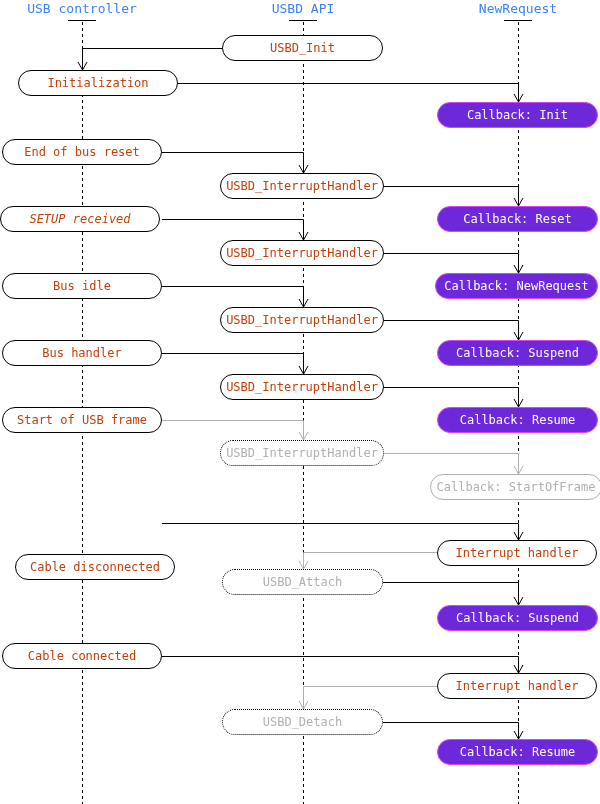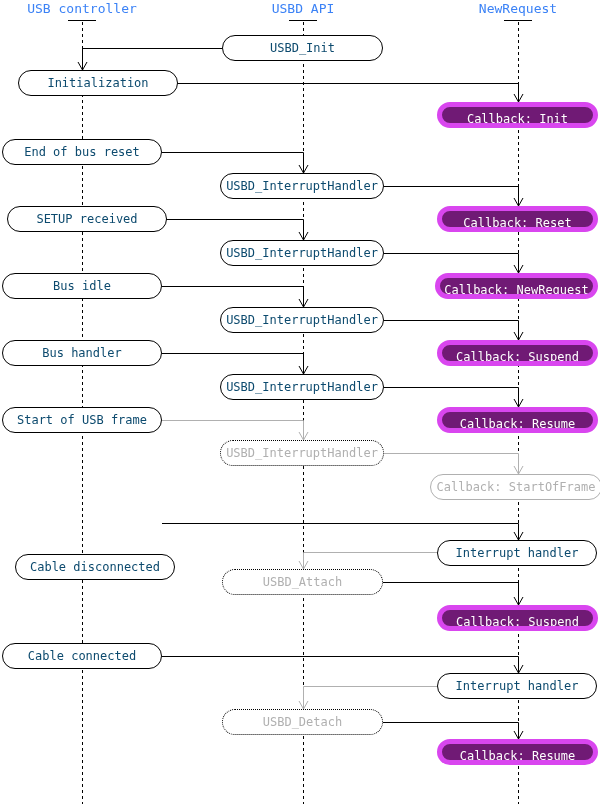--- a/index.html
+++ b/index.html
@@ -25,22 +25,22 @@
     position: absolute;
     box-sizing: border-box;
     height: 26px;
     border-radius: 13px;
     font-size: 12px;
     line-height: 24px;
     text-align: center;
     white-space: pre;
     overflow: hidden;
   }
-  .s-solid { background: #ffffff; border: 1px solid #000000; color: #0c4a6e; }
-  .s-black { background: #701a75; border: 5px solid #d946ef; color: #ffffff; text-decoration: underline; }
+  .s-solid { background: #ffffff; border: 1px solid #000000; color: #c2410c; }
+  .s-black { background: #6d28d9; border: 1px solid #d946ef; color: #ffffff; }
   .s-dotted { background: #ffffff; border: 1px dotted #000000; color: #b0b0b0; }
   .s-gray  { background: #ffffff; border: 1px solid #b0b0b0; color: #b0b0b0; }
 </style>
 </head>
 <body>
 
 <div id="canvas">
   <svg id="wires" width="600" height="804">
       <line x1="82.5" y1="22" x2="82.5" y2="804" stroke="#000000" stroke-width="1" stroke-dasharray="3,3"></line>
       <line x1="68" y1="20.5" x2="96" y2="20.5" stroke="#000000" stroke-width="1"></line>
@@ -87,21 +87,21 @@
     </svg>
   <div class="col-header" id="hdr-0" style="left: 82px;">USB controller</div>
   <div class="col-header" id="hdr-1" style="left: 303px;">USBD API</div>
   <div class="col-header" id="hdr-2" style="left: 518px;">NewRequest</div>
   <div id="nodes">
       <div class="node s-solid" style="left: 222px; top: 35px; width: 161px;">USBD_Init</div>
       <div class="node s-solid" style="left: 18px; top: 70px; width: 160px;">Initialization</div>
       <div class="node s-black" style="left: 437px; top: 102px; width: 161px;">Callback: Init</div>
       <div class="node s-solid" style="left: 2px; top: 139px; width: 160px;">End of bus reset</div>
       <div class="node s-solid" style="left: 220px; top: 173px; width: 164px;">USBD_InterruptHandler</div>
-      <div class="node s-solid" style="left: 7px; top: 206px; width: 160px;">SETUP received</div>
+      <div class="node s-solid" style="left: 0; top: 206px; width: 160px; font-style: italic;">SETUP received</div>
       <div class="node s-black" style="left: 437px; top: 206px; width: 161px;">Callback: Reset</div>
       <div class="node s-solid" style="left: 220px; top: 240px; width: 164px;">USBD_InterruptHandler</div>
       <div class="node s-solid" style="left: 2px; top: 273px; width: 160px;">Bus idle</div>
       <div class="node s-black" style="left: 435px; top: 273px; width: 163px;">Callback: NewRequest</div>
       <div class="node s-solid" style="left: 220px; top: 307px; width: 164px;">USBD_InterruptHandler</div>
       <div class="node s-solid" style="left: 2px; top: 340px; width: 160px;">Bus handler</div>
       <div class="node s-black" style="left: 437px; top: 340px; width: 161px;">Callback: Suspend</div>
       <div class="node s-solid" style="left: 220px; top: 374px; width: 164px;">USBD_InterruptHandler</div>
       <div class="node s-solid" style="left: 2px; top: 407px; width: 160px; text-align: center;">Start of USB frame</div>
       <div class="node s-black" style="left: 437px; top: 407px; width: 161px;">Callback: Resume</div>

